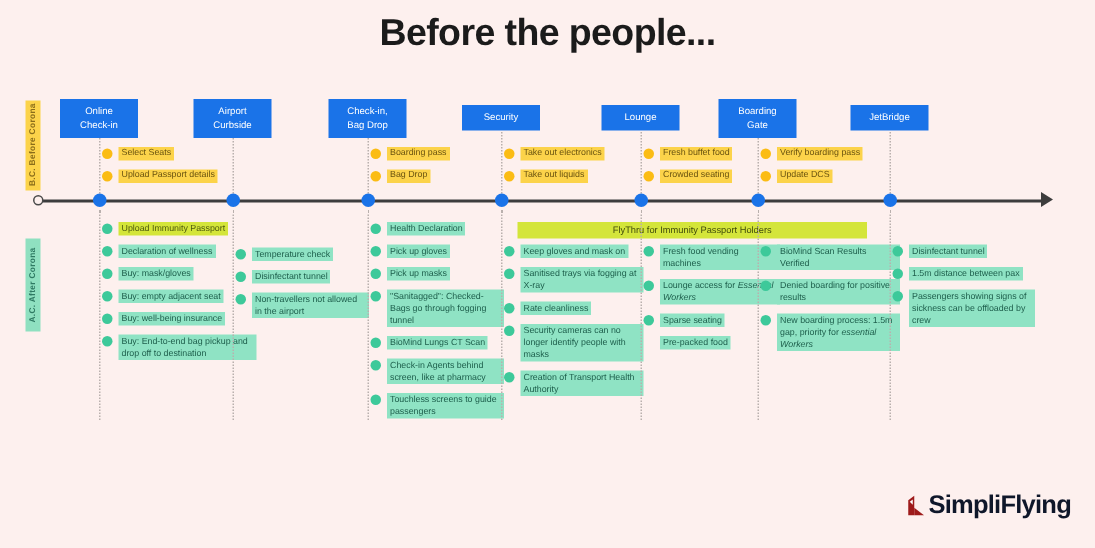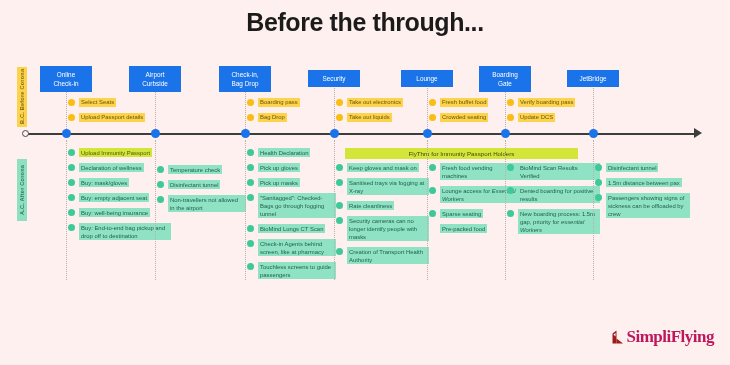--- a/index.html
+++ b/index.html
@@ -119,31 +119,30 @@
 
   
   #logo {
     position: absolute; right: 16px; bottom: 18px;
     display: flex; align-items: center;
   }
   #logo-mark {
     width: 13px; height: 14px; margin-right: 2px; display: block;
   }
   #logo-text {
-    font-size: 17px; font-weight: bold; color: #be185d;
+    font-size: 17px; font-weight: bold; color: #0f172a;
     letter-spacing: -0.5px;
-    font-family: Liberation Serif, serif;
   }
 </style>
 </head>
 <body>
 
 <div id="stage">
 
-  <div id="title">Before the through...</div>
+  <div id="title">Before the people...</div>
 
   <div class="band-label" id="band-bc">B.C. Before Corona</div>
   <div class="band-label" id="band-ac">A.C. After Corona</div>
 
   <div id="axis"></div>
   <div id="axis-start"></div>
   <div id="axis-arrow"></div>
 
   <div id="flythru">FlyThru for Immunity Passport Holders</div>
 

